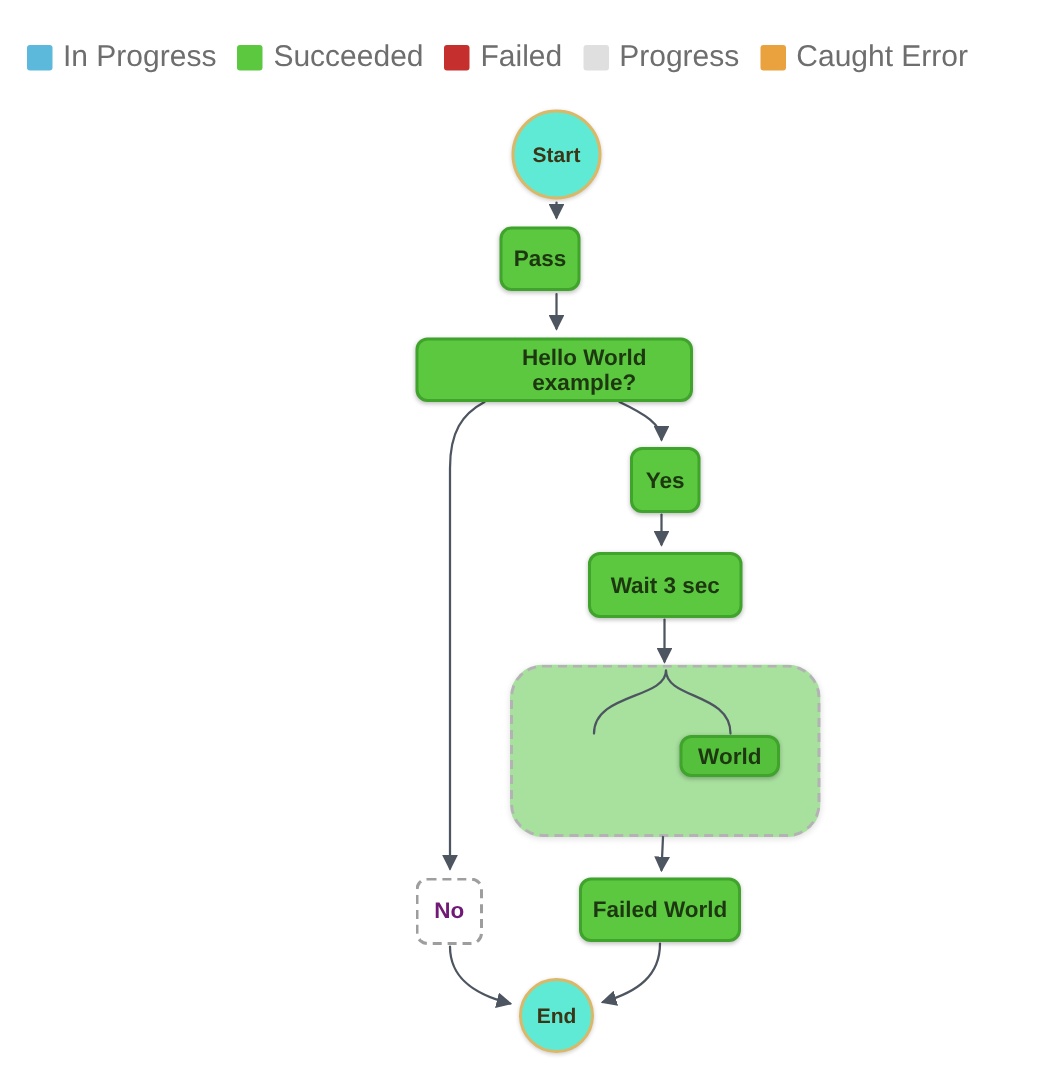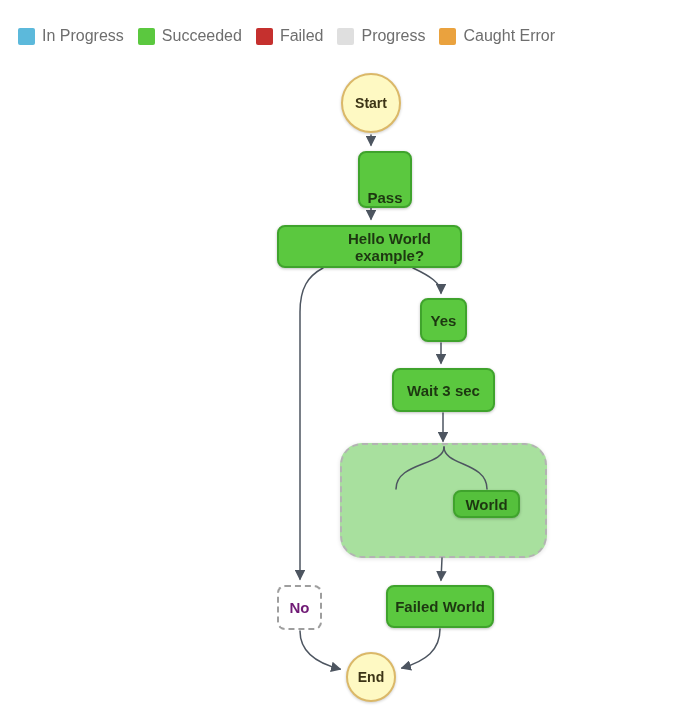--- a/index.html
+++ b/index.html
@@ -4,36 +4,36 @@
 <style>
   html,body { margin:0; padding:0; background:#ffffff; }
   .canvas {
     position:relative; width:700px; height:722px; background:#ffffff;
     font-family:"Liberation Sans", sans-serif; overflow:hidden;
   }
   
   .legend { position:absolute; left:18px; top:27px; display:flex; gap:14px; align-items:center; }
   .legend-item { display:flex; align-items:center; gap:7px; }
   .swatch { width:17px; height:17px; border-radius:2px; display:inline-block; flex:0 0 auto; }
-  .legend-label { font-size:16px; color:#6e6e6e; white-space:nowrap; }
+  .legend-label { font-size:20px; color:#6e6e6e; white-space:nowrap; }
   
   .edges { position:absolute; left:0; top:0; z-index:2; pointer-events:none; }
   .edge { fill:none; stroke:#4d5560; stroke-width:1.5; stroke-linecap:round; }
   
   .node {
     position:absolute; display:flex; align-items:center; justify-content:center;
     box-sizing:border-box; z-index:3; font-weight:bold; text-align:center; cursor:pointer;
   }
   .green {
     background:#5bc83f; border:2px solid #3fa32c; border-radius:8px;
     color:#1d3711; font-size:15px; box-shadow:0 1px 3px rgba(0,0,0,0.25);
   }
   .green-inner { background:#55c03c; }
   .terminal {
-    background:#fef9c3; border:2px solid #dbb868; border-radius:50%;
+    background:#5eead4; border:2px solid #dbb868; border-radius:50%;
     color:#3c3416; font-size:14px; box-shadow:0 1px 3px rgba(0,0,0,0.2);
   }
   .parallel-box {
     position:absolute; z-index:1; background:#a8e09e; border:2px dashed #b3b3b3;
     border-radius:22px; box-sizing:border-box; box-shadow:0 1px 4px rgba(0,0,0,0.12);
   }
   .not-executed {
     background:#ffffff; border:2px dashed #9e9e9e; border-radius:8px;
     color:#701a75; font-size:15px;
   }
@@ -84,21 +84,21 @@
     <path class="edge" d="M444,447 C444,466 487,462 487,489"></path>
     <path class="edge" d="M442,558 L441,580" marker-end="url(#arrow)"></path>
     <path class="edge" d="M300,631 C300,652 316,663 340,669" marker-end="url(#arrow)"></path>
     <path class="edge" d="M440,629 C440,650 426,661 402,668" marker-end="url(#arrow)"></path>
   </svg>
 
   <div class="node terminal" style="left:341px; top:73px; width:60px; height:60px;">
     <span>Start</span>
   </div>
 
-  <div class="node green" style="left:358px; top:151px; width:54px; height:57px;align-items:flex-end;">
+  <div class="node green" style="left:333px; top:151px; width:54px; height:43px;">
     <span>Pass</span>
   </div>
 
   <div class="node green" style="left:277px; top:225px; width:185px; height:43px;padding-left:40px;">
     <span>Hello World example?</span>
   </div>
 
   <div class="node green" style="left:420px; top:298px; width:47px; height:44px;">
     <span>Yes</span>
   </div>

